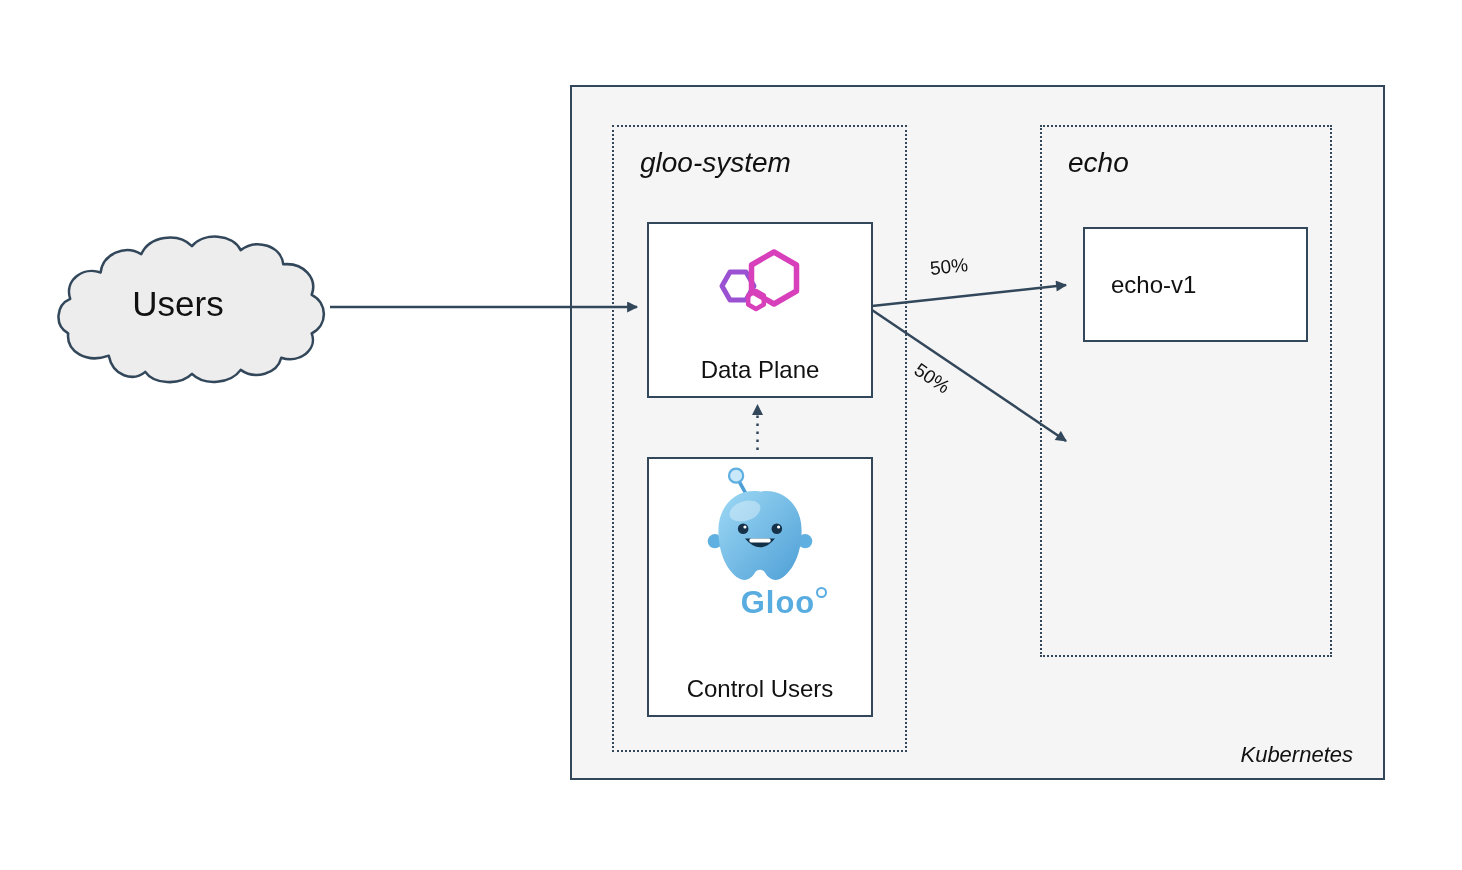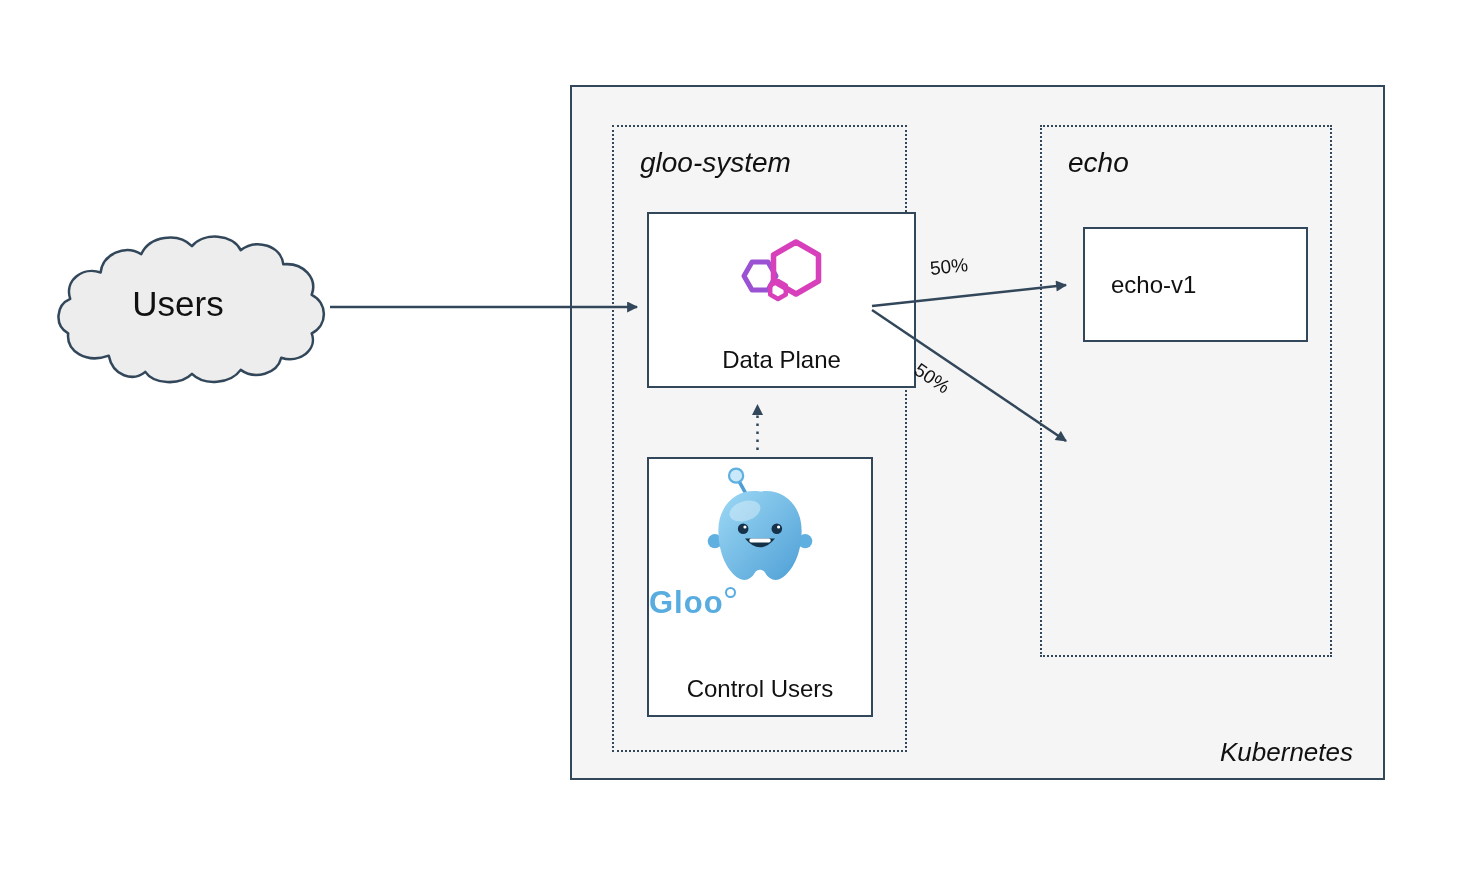--- a/index.html
+++ b/index.html
@@ -4,42 +4,42 @@
 <style>
   html,body{margin:0;padding:0;background:#ffffff;}
   #canvas{
     position:relative;width:1462px;height:870px;background:#ffffff;
     font-family:"Liberation Sans","DejaVu Sans",sans-serif;color:#111;overflow:hidden;
   }
   .abs{position:absolute;}
 
   
   .k8s{left:570px;top:85px;width:811px;height:691px;background:#f5f5f5;border:2px solid #33475b;}
-  .k8s-label{right:30px;bottom:10px;font-style:italic;font-size:26px;}
+  .k8s-label{right:30px;bottom:10px;font-style:italic;font-size:22px;}
 
   
   .ns{border:2px dotted #33475b;}
   .gloo-ns{left:40px;top:38px;width:291px;height:623px;}
   .echo-ns{left:468px;top:38px;width:288px;height:528px;}
   .ns-label{left:26px;top:20px;font-style:italic;font-size:28px;}
 
   
   .node{background:#ffffff;border:2px solid #33475b;}
-  .data-plane{left:33px;top:85px;width:222px;height:172px;padding-left:43px;}
+  .data-plane{left:33px;top:95px;width:222px;height:172px;}
   .control-plane{left:33px;top:330px;width:222px;height:256px;}
   .echo-v1{left:41px;top:100px;width:221px;height:111px;}
   .echo-v2{left:33px;top:268px;width:221px;height:111px;}
 
   .node-label{left:0;right:0;bottom:12px;text-align:center;font-size:24px;}
   .svc-label{left:26px;top:0;bottom:0;display:flex;align-items:center;font-size:24px;}
 
   .gw-icon{left:50%;top:18px;transform:translateX(-50%);}
   .mascot{left:50%;top:6px;transform:translateX(-50%);}
-  .wordmark{left:0;right:0;top:126px;font-size:31px;font-weight:bold;
-    letter-spacing:1px;color:#58ace0;}
+  .wordmark{left:0;right:0;top:126px;text-align:center;font-size:31px;font-weight:bold;
+    letter-spacing:1px;color:#58ace0;padding-left:48px;}
   .deg-ring{display:inline-block;width:7px;height:7px;border:2.5px solid #58ace0;
     border-radius:50%;vertical-align:top;margin:2px 0 0 1px;}
 
   
   .users-cloud{left:56px;top:226px;width:276px;height:168px;}
   .users-label{left:18px;top:58px;width:208px;text-align:center;font-size:35px;}
 
   
   .arrows{left:0;top:0;pointer-events:none;}
 

